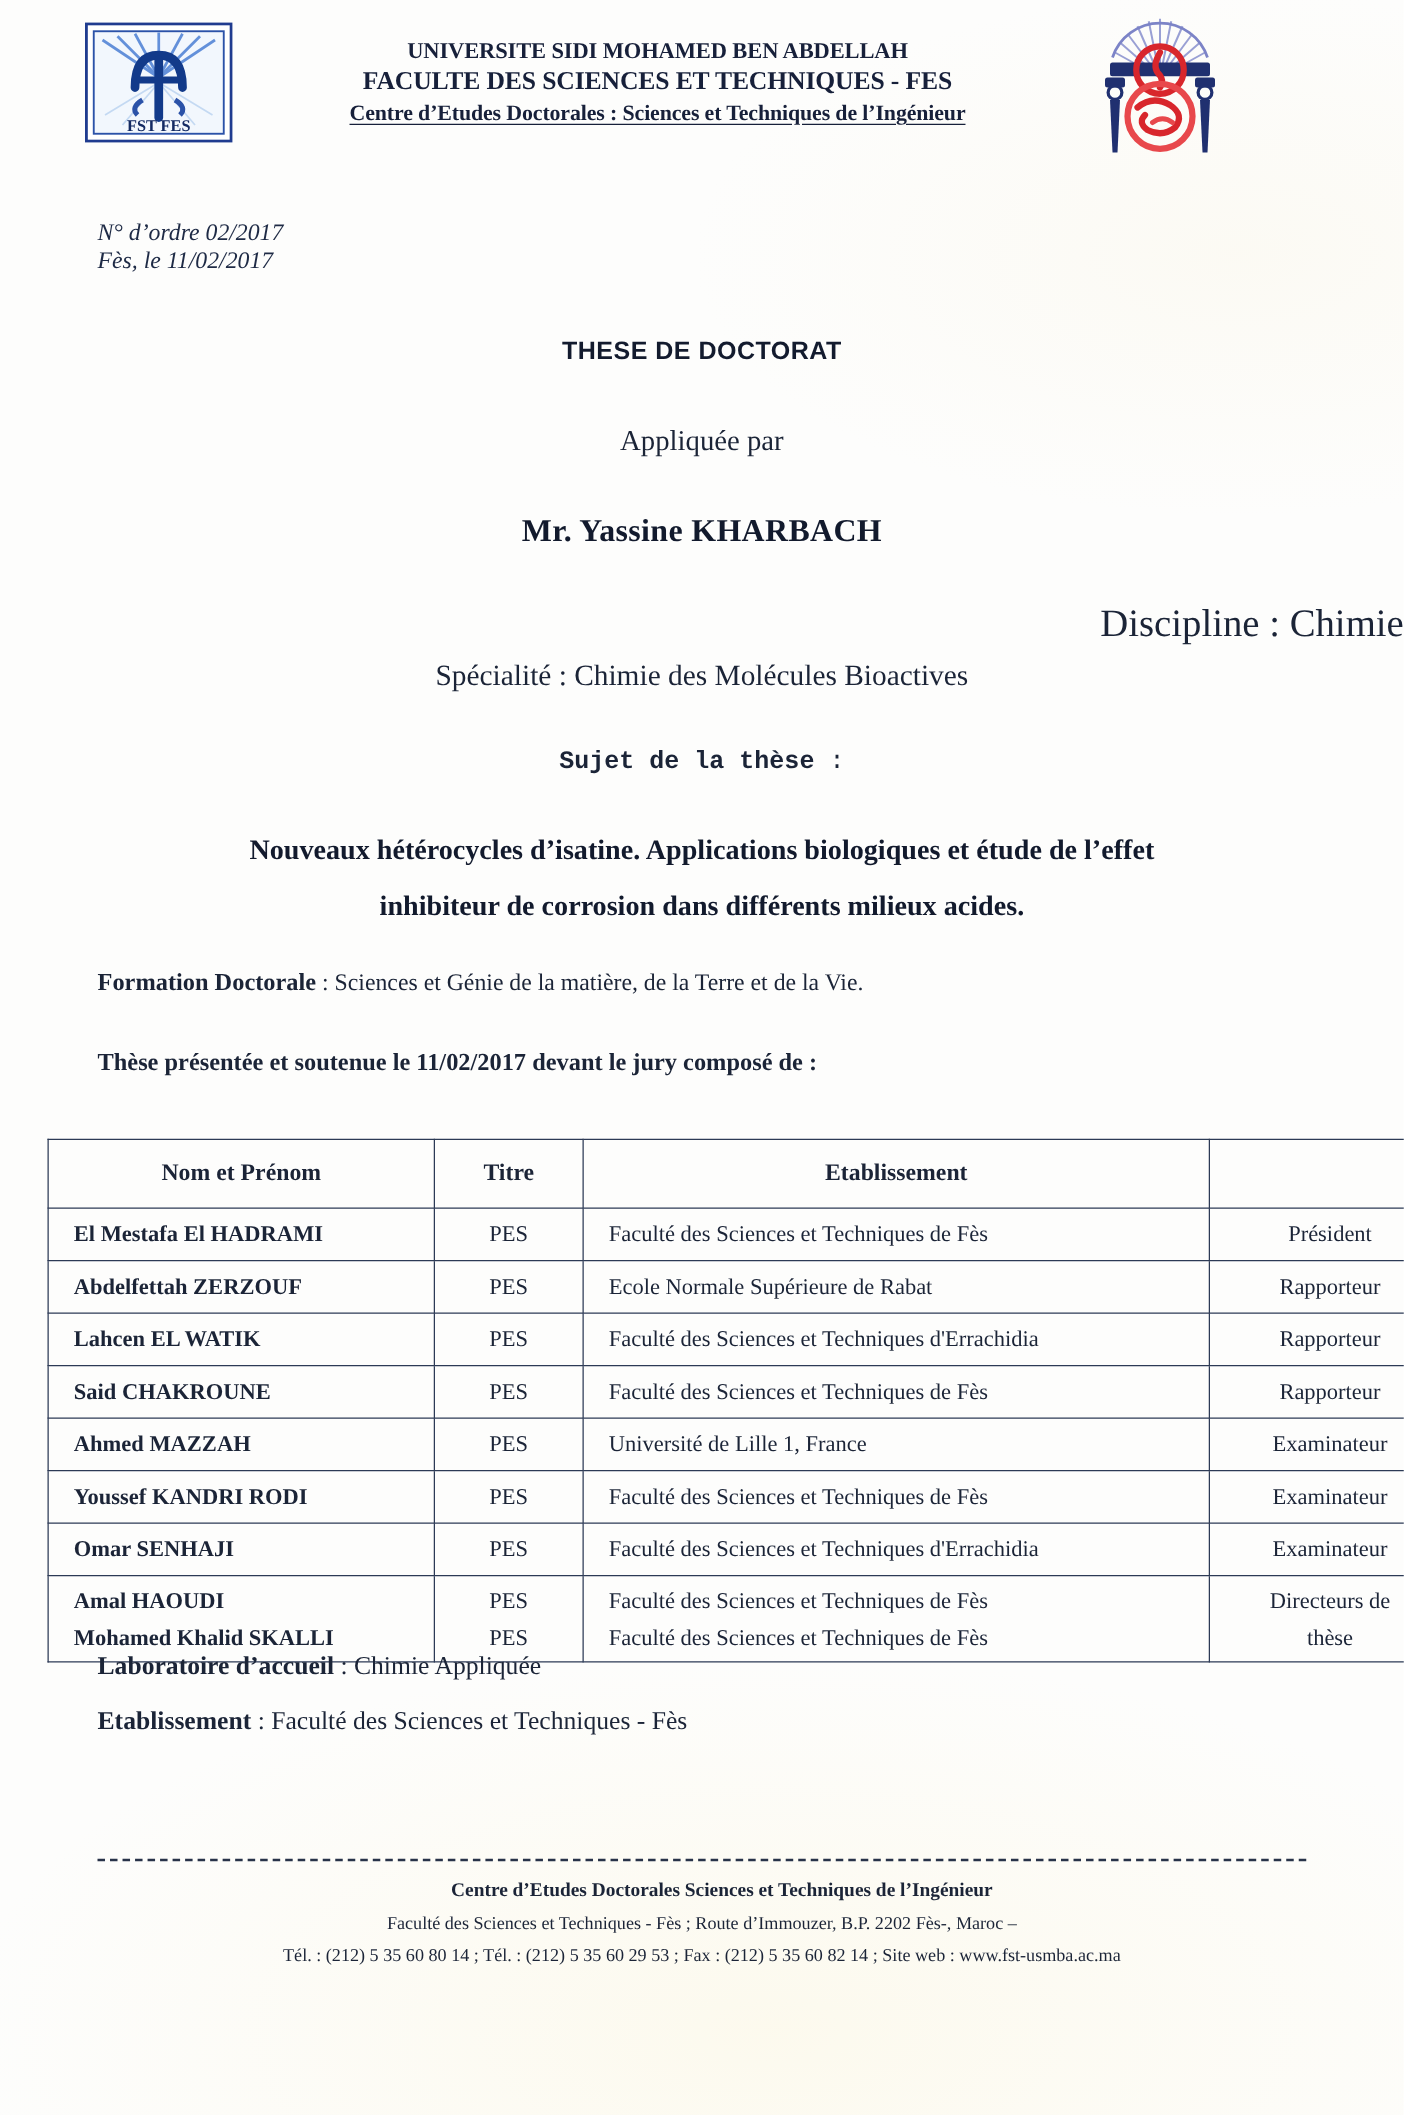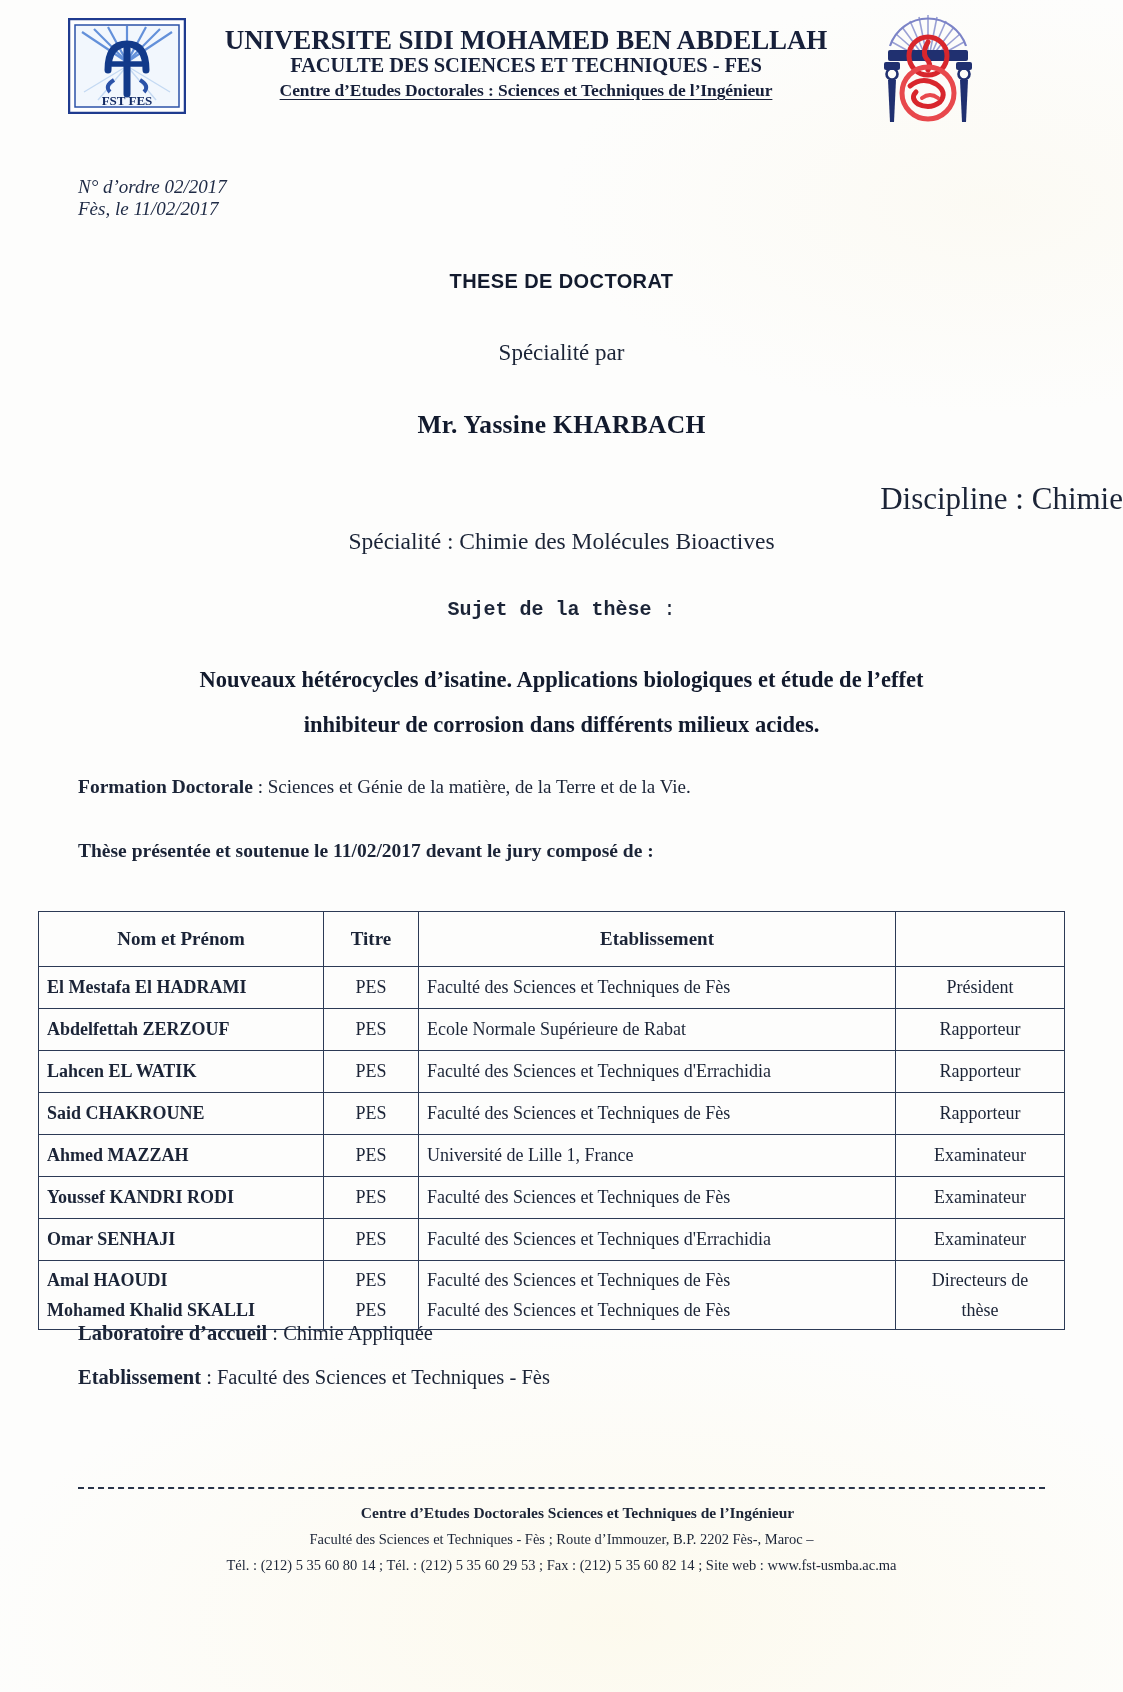--- a/index.html
+++ b/index.html
@@ -47,21 +47,21 @@
     position: absolute;
     left: 196px;
     top: 22px;
     width: 660px;
     text-align: center;
     font-family: "Liberation Serif", "DejaVu Serif", serif;
     font-weight: bold;
     color: #17203a;
     letter-spacing: -0.1px;
   }
-  .header-text .l1 { font-size: 27px; line-height: 25px; }
+  .header-text .l1 { font-size: 18px; line-height: 25px; }
   .header-text .l2 { font-size: 20.5px; line-height: 25px; }
   .header-text .l3 {
     font-size: 17.5px;
     line-height: 25px;
     text-decoration: underline;
     text-underline-offset: 3px;
   }
 
   
   .meta-row {
@@ -166,21 +166,21 @@
     left: 38px;
     top: 911px;
     width: 958px;
     border-collapse: collapse;
     table-layout: fixed;
     font-size: 18px;
     color: #1b2437;
   }
   .jury-table td, .jury-table th {
     border: 1.6px solid #2c3a55;
-    padding: 4px 8px;
+    padding: 4px 20px;
     vertical-align: middle;
   }
   .jury-table thead th {
     font-weight: bold;
     text-align: center;
     height: 46px;
     font-size: 19px;
   }
   .col-nom   { width: 268px; }
   .col-titre { width: 78px;  text-align: center; }
@@ -321,21 +321,21 @@
     </div>
   </div>
 
   <div class="meta-row">
     <div>N° d’ordre 02/2017</div>
     <div>Fès, le 11/02/2017</div>
   </div>
 
   <div class="title-main">THESE DE DOCTORAT</div>
 
-  <div class="presented-by">Spécialité par</div>
+  <div class="presented-by">Appliquée par</div>
 
   <div class="candidate">Mr. Yassine KHARBACH</div>
 
   <div class="discipline">Discipline : Chimie</div>
 
   <div class="speciality">Spécialité : Chimie des Molécules Bioactives</div>
 
   <div class="subject-label">
     <b>Sujet de la thèse</b><span> :</span>
   </div>

